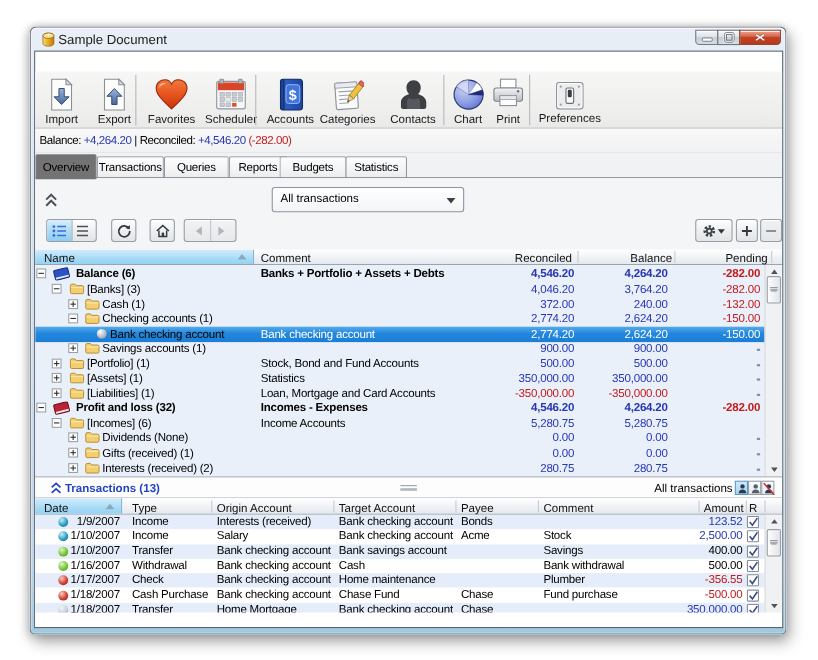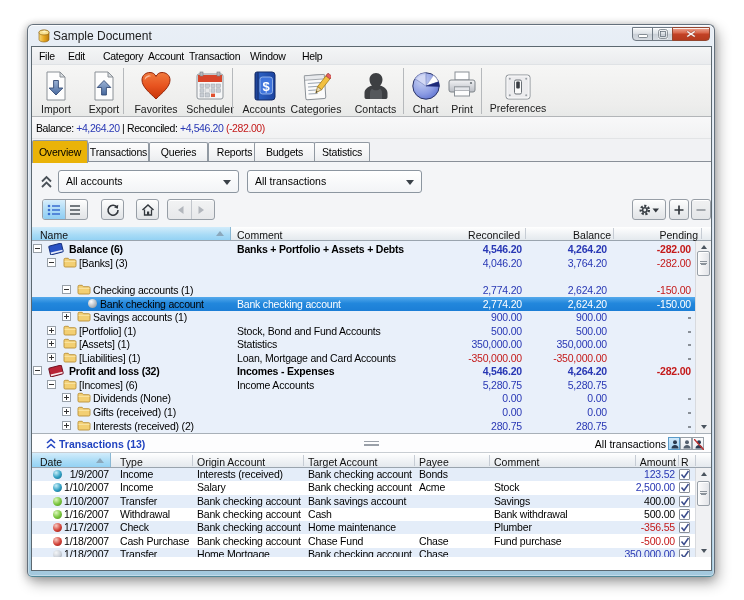--- a/index.html
+++ b/index.html
@@ -26,21 +26,21 @@
 .tbi svg{display:block;margin:0 auto}
 .tbi .lab{display:block;margin-top:2px;font-size:10.5px;color:#1a1a1a}
 .tsep{position:absolute;top:3px;height:46px;width:1px;background:#b6b9bc}
 
 #balbar{position:absolute;left:0;top:70px;width:679px;height:22px;background:linear-gradient(#f8f8f9,#f1f2f3);border-bottom:1px solid #e2e4e6}
 #balbar div{position:absolute;left:4px;top:5px;letter-spacing:-0.4px}
 .blue{color:#2837b4}.red{color:#c41a1a}.b{font-weight:bold}
 
 #tabbar{position:absolute;left:0;top:92px;width:679px;height:23px;background:#f1f2f4}
 .tab{position:absolute;top:3px;height:20px;letter-spacing:-0.2px;border:1px solid #9199a2;border-bottom:none;background:linear-gradient(#fdfdfd,#f1f2f4 70%,#e9ebed);border-radius:2px 2px 0 0;text-align:center;padding-top:3px}
-.tab.sel{top:1px;height:23px;background:#eab308;z-index:5;padding-top:5px}
+.tab.sel{top:1px;height:23px;background:#737373;z-index:5;padding-top:5px}
 #tabline{position:absolute;left:0;top:114px;width:679px;height:1px;background:#898f98}
 
 #panel{position:absolute;left:0;top:115px;width:679px;height:65px;background:#f4f5f7}
 .dd{position:absolute;top:8px;height:23px;border:1px solid #8c96a0;border-radius:3px;background:linear-gradient(#fff,#f2f4f6);padding:4px 0 0 7px}
 .dd b{position:absolute;right:7px;top:9px;width:0;height:0;border:4px solid transparent;border-top:5px solid #3a4148;border-bottom:none}
 .btn{position:absolute;height:21px;border:1px solid #979ea6;border-radius:3px;background:linear-gradient(#fefefe,#ebedef 60%,#e2e4e7);box-shadow:inset 0 1px 0 #fff}
 .btn svg{position:absolute;left:50%;top:50%;transform:translate(-50%,-50%)}
 
 #treehead{position:absolute;left:0;top:180px;width:679px;height:14px;background:linear-gradient(#fff,#eef1f4 60%,#e4e9ee);border-bottom:1px solid #9aa4ae}
 #transhead{position:absolute;left:0;top:406px;width:679px;height:15px;background:linear-gradient(#fff,#eef1f4 60%,#e4e9ee);border-bottom:1px solid #9aa4ae}
@@ -107,29 +107,20 @@
         <rect x="1" y="1" width="9" height="9" rx="2" fill="none" stroke="#5a646e" stroke-width=".7"></rect>
         <rect x="3" y="3" width="5" height="5" fill="none" stroke="#5a646e" stroke-width=".7"></rect>
       </svg>
     </div>
 <div class="wb" id="bclo">
       <svg width="11" height="9" viewBox="0 0 13 11">
         <path d="M2.5 1.5 L6.5 4.2 L10.5 1.5 L12 3 L8.5 5.5 L12 8 L10.5 9.5 L6.5 6.8 L2.5 9.5 L1 8 L4.5 5.5 L1 3 Z" fill="#fff" stroke="#7e2a1a" stroke-width=".5"></path>
       </svg>
     </div>
 <div id="client">
-<div id="menubar">
-<span style="left:7px">File</span>
-        <span style="left:36px">Edit</span>
-        <span style="left:71px">Category</span>
-        <span style="left:116px">Account</span>
-        <span style="left:157px">Transaction</span>
-        <span style="left:218px">Window</span>
-        <span style="left:270px">Help</span>
-</div>
 <div id="toolbar">
 <svg width="0" height="0">
           <defs>
 <linearGradient id="barr" x1="0" y1="0" x2="0" y2="1">
               <stop offset="0" stop-color="#9db4d6"></stop>
               <stop offset="1" stop-color="#46689e"></stop>
             </linearGradient>
 <linearGradient id="hrt" x1="0" y1="0" x2="0" y2="1">
               <stop offset="0" stop-color="#f07a3e"></stop>
               <stop offset=".5" stop-color="#e85420"></stop>
@@ -278,21 +269,20 @@
 <div class="tab" style="left:117px;width:59px">Queries</div>
 <div class="tab" style="left:176px;width:53px">Reports</div>
 <div class="tab" style="left:222px;width:61px">Budgets</div>
 <div class="tab" style="left:282px;width:56px">Statistics</div>
 </div>
 <div id="tabline"></div>
 <div id="panel">
 <svg class="abs" style="left:8px;top:13px" width="13" height="14" viewBox="0 0 13 14">
           <path d="M2 6.5 L6.5 2 L11 6.5 M2 12 L6.5 7.5 L11 12" fill="none" stroke="#4a5158" stroke-width="1.8"></path>
         </svg>
-<div class="dd" style="left:26px;width:181px">All accounts<b></b></div>
 <div class="dd" style="left:215px;width:175px">All transactions<b></b></div>
 <div class="btn" style="left:10px;top:37px;width:46px">
           <i style="position:absolute;left:0;top:0;width:22px;height:19px;border-radius:2px 0 0 2px;background:linear-gradient(#d8eefb,#aedcf7 50%,#8ecdf3)"></i>
 <svg width="38" height="13" viewBox="0 0 38 13">
             <g fill="#3a6ed0">
               <circle cx="3" cy="2.5" r="1.3"></circle>
               <circle cx="3" cy="6.5" r="1.3"></circle>
               <circle cx="3" cy="10.5" r="1.3"></circle>
             </g>
             <g stroke="#3a6ed0" stroke-width="1.4">
@@ -379,20 +369,34 @@
             <b></b>
           </i>
           <svg class="fold" style="left:31px" width="14" height="11" viewBox="0 0 14 11">
             <path d="M1 2.5 q0-1.2 1.2-1.2 h3 l1.2 1.4 h5.4 q1.2 0 1.2 1.2 v4.9 q0 1.2-1.2 1.2 h-9.6 q-1.2 0-1.2-1.2z" fill="#f3cf72" stroke="#b98e35" stroke-width=".9"></path>
             <path d="M1.5 4.3 h11" stroke="#fae6a8" stroke-width="1"></path>
           </svg>
           <span class="nm" style="left:47px">[Banks] (3)</span>
           <span class="num blue" style="right:173px">4,046.20</span>
           <span class="num blue" style="right:88px">3,764.20</span>
           <span class="num red" style="right:4px">-282.00</span>
+        </div>
+<div class="r" style="top:29px">
+          <i class="exp pl" style="left:30px">
+            <b></b>
+            <i></i>
+          </i>
+          <svg class="fold" style="left:45px" width="14" height="11" viewBox="0 0 14 11">
+            <path d="M1 2.5 q0-1.2 1.2-1.2 h3 l1.2 1.4 h5.4 q1.2 0 1.2 1.2 v4.9 q0 1.2-1.2 1.2 h-9.6 q-1.2 0-1.2-1.2z" fill="#f3cf72" stroke="#b98e35" stroke-width=".9"></path>
+            <path d="M1.5 4.3 h11" stroke="#fae6a8" stroke-width="1"></path>
+          </svg>
+          <span class="nm" style="left:61px">Cash (1)</span>
+          <span class="num blue" style="right:173px">372.00</span>
+          <span class="num blue" style="right:88px">240.00</span>
+          <span class="num red" style="right:4px">-132.00</span>
         </div>
 <div class="r" style="top:42px">
           <i class="exp" style="left:30px">
             <b></b>
           </i>
           <svg class="fold" style="left:45px" width="14" height="11" viewBox="0 0 14 11">
             <path d="M1 2.5 q0-1.2 1.2-1.2 h3 l1.2 1.4 h5.4 q1.2 0 1.2 1.2 v4.9 q0 1.2-1.2 1.2 h-9.6 q-1.2 0-1.2-1.2z" fill="#f3cf72" stroke="#b98e35" stroke-width=".9"></path>
             <path d="M1.5 4.3 h11" stroke="#fae6a8" stroke-width="1"></path>
           </svg>
           <span class="nm" style="left:61px">Checking accounts (1)</span>

